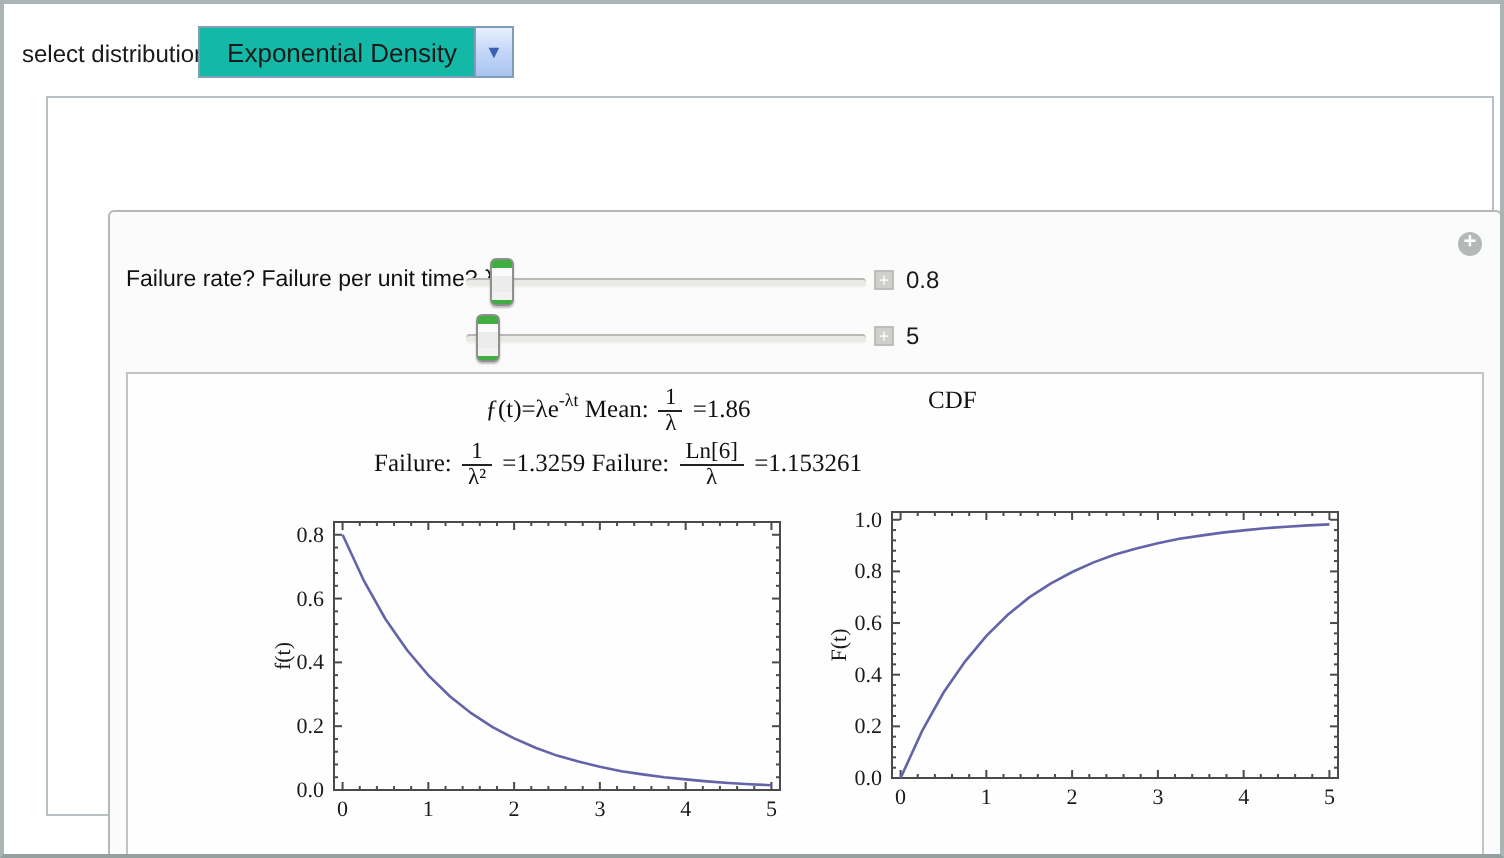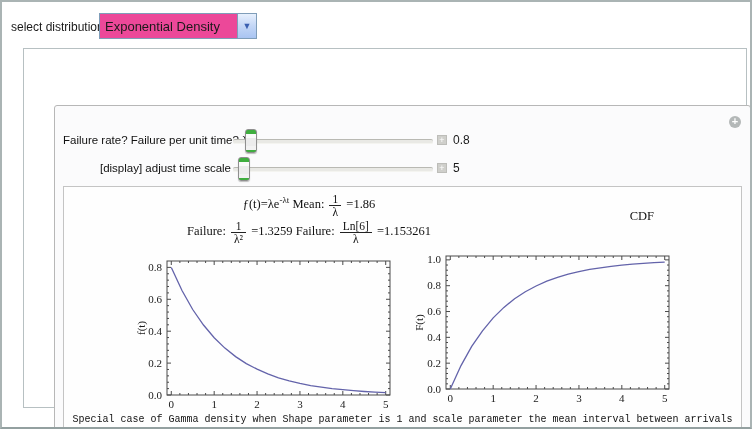--- a/index.html
+++ b/index.html
@@ -5,21 +5,21 @@
   html,body{margin:0;padding:0;background:#e8e8e8;}
   .window{
     position:relative; width:752px; height:429px; box-sizing:border-box;
     background:#ffffff; border:2px solid #aab4b4; border-bottom-color:#93a0a0;
     font-family:"Liberation Sans", sans-serif; color:#1a1a1a; overflow:hidden;
   }
   
   .top-label{position:absolute; left:9px; top:13px; height:24px; line-height:24px; font-size:12px;}
   .dropdown{
     position:absolute; left:97px; top:11px; width:158px; height:26px; box-sizing:border-box;
-    background:#ec4899; border:1px solid #7f9db9; display:flex; align-items:center; cursor:default;
+    background:#14b8a6; border:1px solid #7f9db9; display:flex; align-items:center; cursor:default;text-align:center;
   }
   .dropdown-text{flex:1; font-size:13px; padding-left:5px; white-space:nowrap; overflow:hidden;}
   .dropdown-btn{
     width:19px; height:100%; box-sizing:border-box; border-left:1px solid #7f9db9;
     background:linear-gradient(to bottom,#e7f0fd 0%,#c3d6f6 50%,#a9c4f2 100%);
     display:flex; align-items:center; justify-content:center;
   }
   .dropdown-arrow{font-size:9px; color:#3a5fb0; line-height:1;}
   
   .output-frame{
@@ -69,21 +69,21 @@
     position:absolute; left:50px; top:4px; width:390px; text-align:center;
     font-family:"Liberation Serif", serif; font-size:12.5px; color:#111;
   }
   .fline{margin:2px 0; white-space:nowrap;}
   .fline sup{font-size:9px;}
   .gap{margin-left:0;}
   .frac{display:inline-block; vertical-align:middle; text-align:center; font-size:11.5px; margin:0 2px;}
   .frac .num{display:block; padding:0 3px;}
   .frac .den{display:block; border-top:1px solid #222; padding:0 3px;}
   .cdf-block{
-    position:absolute; left:400px; top:22px; width:190px; text-align:right;
+    position:absolute; left:400px; top:6px; width:190px; text-align:left;
     font-family:"Liberation Serif", serif; font-size:12.5px; color:#111;
   }
   .cdf-block .cdf-title{margin-bottom:2px;}
   .plot-svg{position:absolute;}
   .plot-pdf{left:70px; top:62px;}
   .plot-cdf{left:348px; top:57px;}
   .ticklab{font-family:"Liberation Serif", serif; font-size:11px; fill:#1a1a1a;}
   .caption{
     position:absolute; left:0; right:0; top:227px; text-align:center;
     font-family:"Liberation Mono", monospace; font-size:10px; color:#111; white-space:nowrap;
@@ -111,21 +111,20 @@
       <div class="ctrl-row row-1">
         <span class="ctrl-label">Failure rate? Failure per unit time? λ=</span>
         <div class="track">
           <div class="thumb" style="left: 9%;"></div>
         </div>
         <span class="stepper">+</span>
         <span class="ctrl-value">0.8</span>
       </div>
 
       <div class="ctrl-row row-2">
-        <span class="ctrl-label">[display] adjust time scale</span>
         <div class="track">
           <div class="thumb" style="left: 5.5%;"></div>
         </div>
         <span class="stepper">+</span>
         <span class="ctrl-value">5</span>
       </div>
 
       <div class="content-panel">
 
         <div class="formula-block">
@@ -375,18 +374,17 @@
             <line x1="34" y1="31.368932038834956" x2="36" y2="31.368932038834956" stroke="#4a4a4a"></line>
             <line x1="257" y1="31.368932038834956" x2="255" y2="31.368932038834956" stroke="#4a4a4a"></line>
             <line x1="34" y1="26.203883495145618" x2="36" y2="26.203883495145618" stroke="#4a4a4a"></line>
             <line x1="257" y1="26.203883495145618" x2="255" y2="26.203883495145618" stroke="#4a4a4a"></line>
             <line x1="34" y1="21.038834951456323" x2="36" y2="21.038834951456323" stroke="#4a4a4a"></line>
             <line x1="257" y1="21.038834951456323" x2="255" y2="21.038834951456323" stroke="#4a4a4a"></line>
             <polyline points="38.3,145.0 49.0,121.6 59.7,102.4 70.5,86.8 81.2,73.9 91.9,63.4 102.6,54.7 113.3,47.8 124.1,42.0 134.8,37.2 145.5,33.3 156.2,30.2 166.9,27.6 177.7,25.4 188.4,23.8 199.1,22.3 209.8,21.2 220.5,20.1 231.3,19.4 242.0,18.7 252.7,18.2" fill="none" stroke="#6363aa" stroke-width="1.3"></polyline>
             <text x="11" y="78.5" class="ticklab" text-anchor="middle" transform="rotate(-90 11 78.5)">F(t)</text>
           </svg>
 
-        <div class="caption">Special case of Gamma density when Shape parameter is 1 and scale parameter the mean interval between arrivals</div>
       </div>
 
     </div>
   </div>
 </div>
 
 </body></html>

